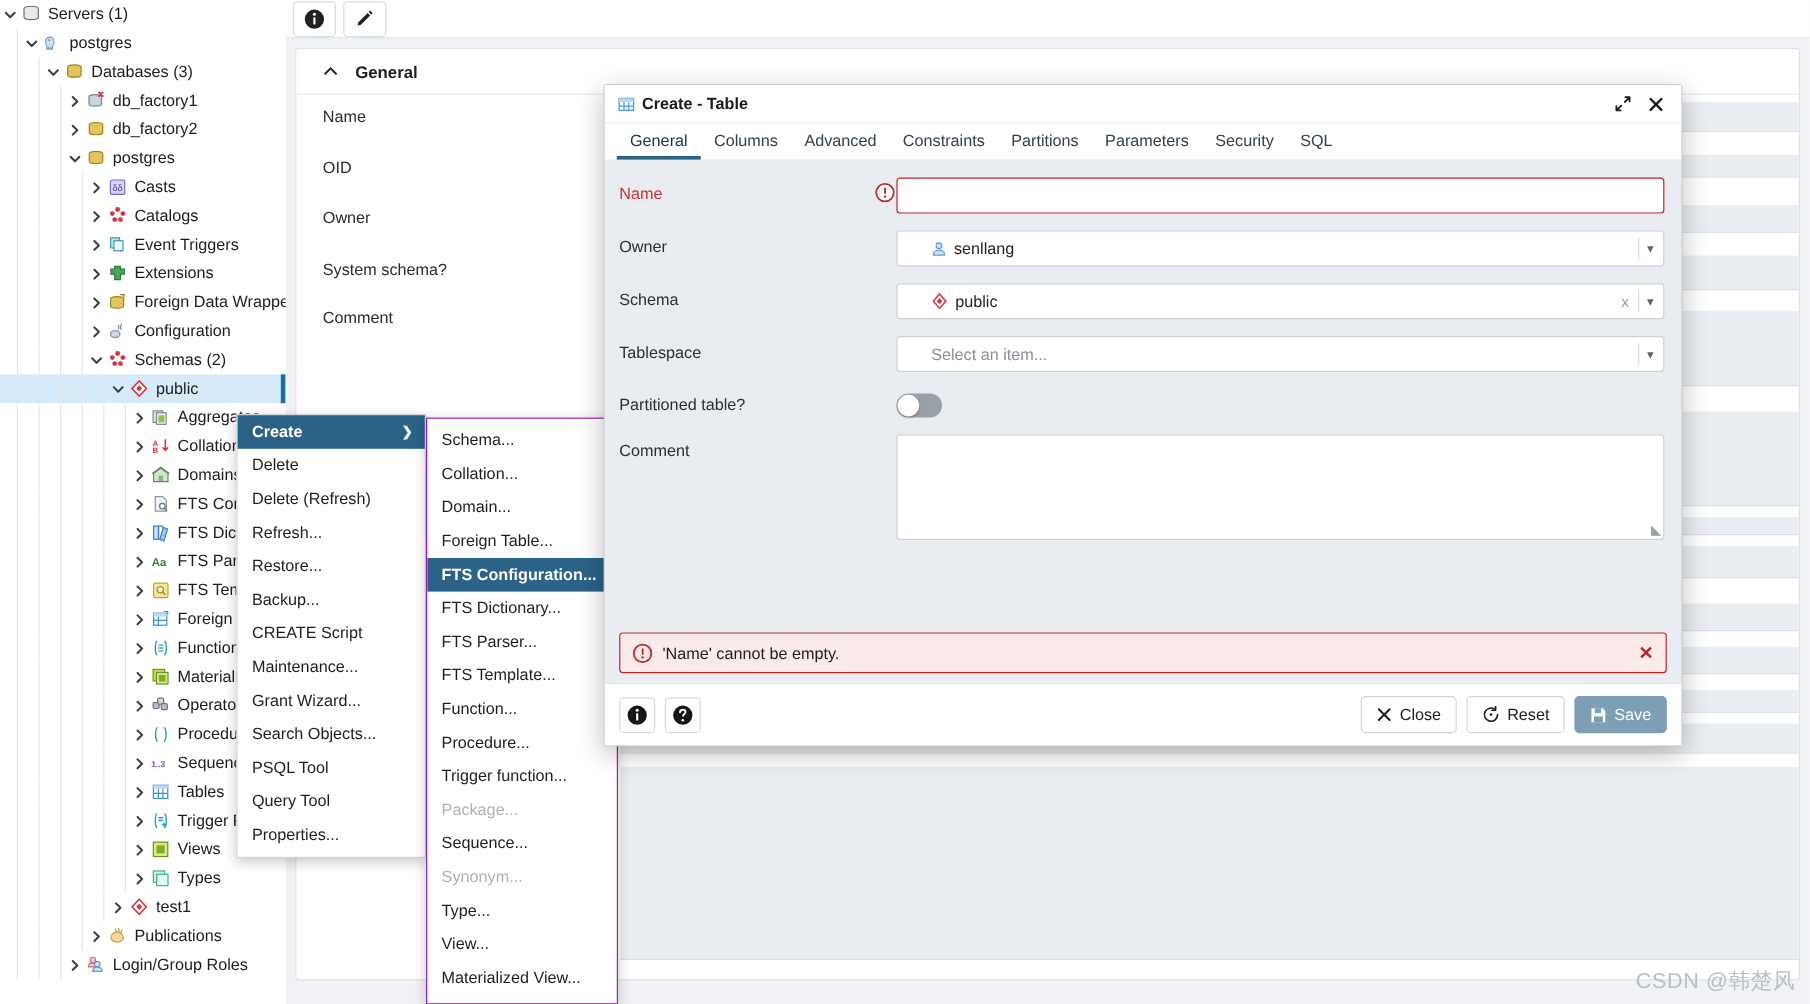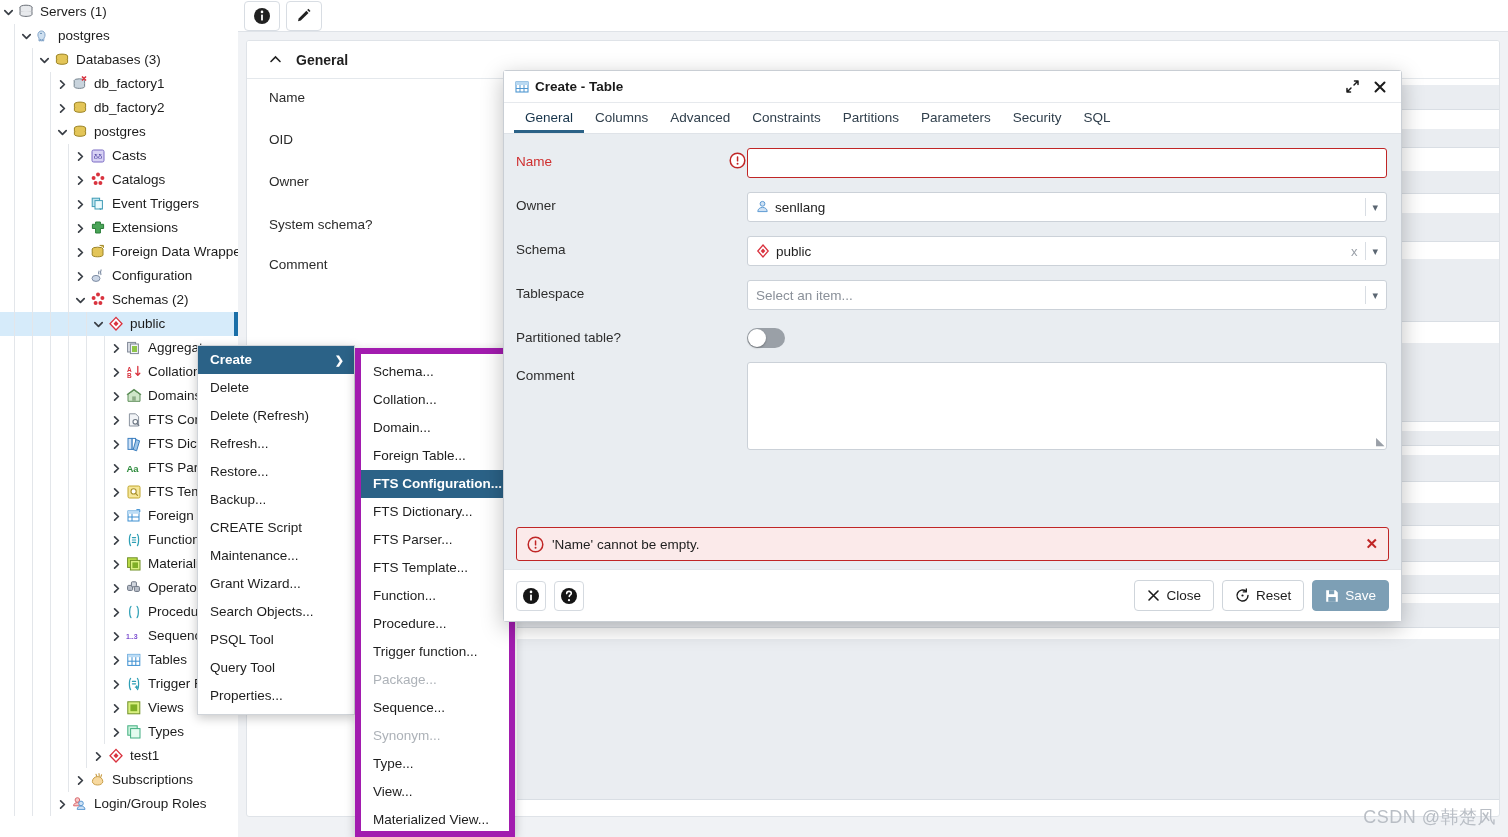--- a/index.html
+++ b/index.html
@@ -88,21 +88,21 @@
 
   
   #ctx-menu {
     position: absolute; left: 197px; top: 345px; width: 158px;
     background: #ffffff; border: 1px solid #d0d4d9;
     box-shadow: 0 3px 10px rgba(0,0,0,0.22);
     padding: 0 0 4px 0; z-index: 50;
   }
   #ctx-sub {
     position: absolute; left: 355px; top: 348px; width: 160px;
-    background: #ffffff; border: 6px solid #a21caf;
+    background: #ffffff; border: 1px solid #a21caf;
     box-shadow: 0 3px 10px rgba(0,0,0,0.22);
     padding: 4px 0 0 0; z-index: 51; max-height: 489px; overflow: hidden;
   }
   .mi {
     height: 28px; line-height: 28px; padding: 0 10px 0 12px;
     font-size: 13.5px; color: #1e1e1e; white-space: nowrap;
     display: flex; align-items: center; justify-content: space-between;
   }
   .mi.active { background: #2b6287; color: #ffffff; font-weight: bold; }
   .mi.disabled { color: #adb2b8; }
@@ -142,21 +142,21 @@
   .flabel { width: 213px; font-size: 13.5px; color: #2d2d2d; padding-top: 6px; }
   .flabel.req { color: #cf2f2f; }
   .fwarn { width: 18px; padding-top: 4px; }
   .fctl { flex: 1; }
   .inp {
     width: 100%; height: 30px; background: #ffffff; border: 1px solid #cbd1d8;
     border-radius: 3px; display: flex; align-items: center; padding: 0 8px;
     font-size: 13.5px; color: #222;
   }
   .inp.err { border: 1.6px solid #c02626; }
-  .inp .val { flex: 1; display: flex; align-items: flex-start; gap: 6px; }
+  .inp .val { flex: 1; display: flex; align-items: center; gap: 6px; margin-left: 20px; }
   .inp .ph { color: #8a9099; }
   .sep { width: 1px; height: 18px; background: #d8dde3; margin: 0 6px; }
   .clr { color: #9aa0a8; font-size: 13px; padding: 0 2px; }
   .chev { color: #5b6672; font-size: 11px; }
   .toggle {
     width: 38px; height: 20px; border-radius: 10px; background: #9aa0a7;
     position: relative; margin-top: 4px;
   }
   .toggle .knob {
     position: absolute; left: 1px; top: 1px; width: 18px; height: 18px;
@@ -1018,21 +1018,21 @@
           <svg width="11" height="11" viewBox="0 0 11 11">
             <path d="M3.6 1.8L7.4 5.5 3.6 9.2" stroke="#3a3f46" stroke-width="1.7" fill="none" stroke-linecap="round" stroke-linejoin="round"></path>
           </svg>
         </span>
         <span class="ticon">
           <svg width="16" height="16" viewBox="0 0 16 16">
             <path d="M2.4 9.6c0-2.8 2.3-5 5.2-5s5.2 2.2 5.2 5c0 1.9-2.3 3.4-5.2 3.4S2.4 11.5 2.4 9.6z" fill="#f7d9a0" stroke="#c99e48"></path>
             <path d="M6 2.2l.9 2.3M9 1.6l.3 2.6M11.6 2.8l-.8 2.2" stroke="#c99e48" stroke-width="1.1" stroke-linecap="round"></path>
           </svg>
         </span>
-        <span class="tlabel">Subscriptions</span>
+        <span class="tlabel">Publications</span>
       </div>
       <div class="tree-row">
         <span class="guides">
           <span class="guide" style="left:14px"></span>
           <span class="guide" style="left:32px"></span>
           <span class="guide" style="left:50px"></span>
         </span>
         <span style="width:54px;min-width:54px"></span>
         <span class="twisty">
           <svg width="11" height="11" viewBox="0 0 11 11">

